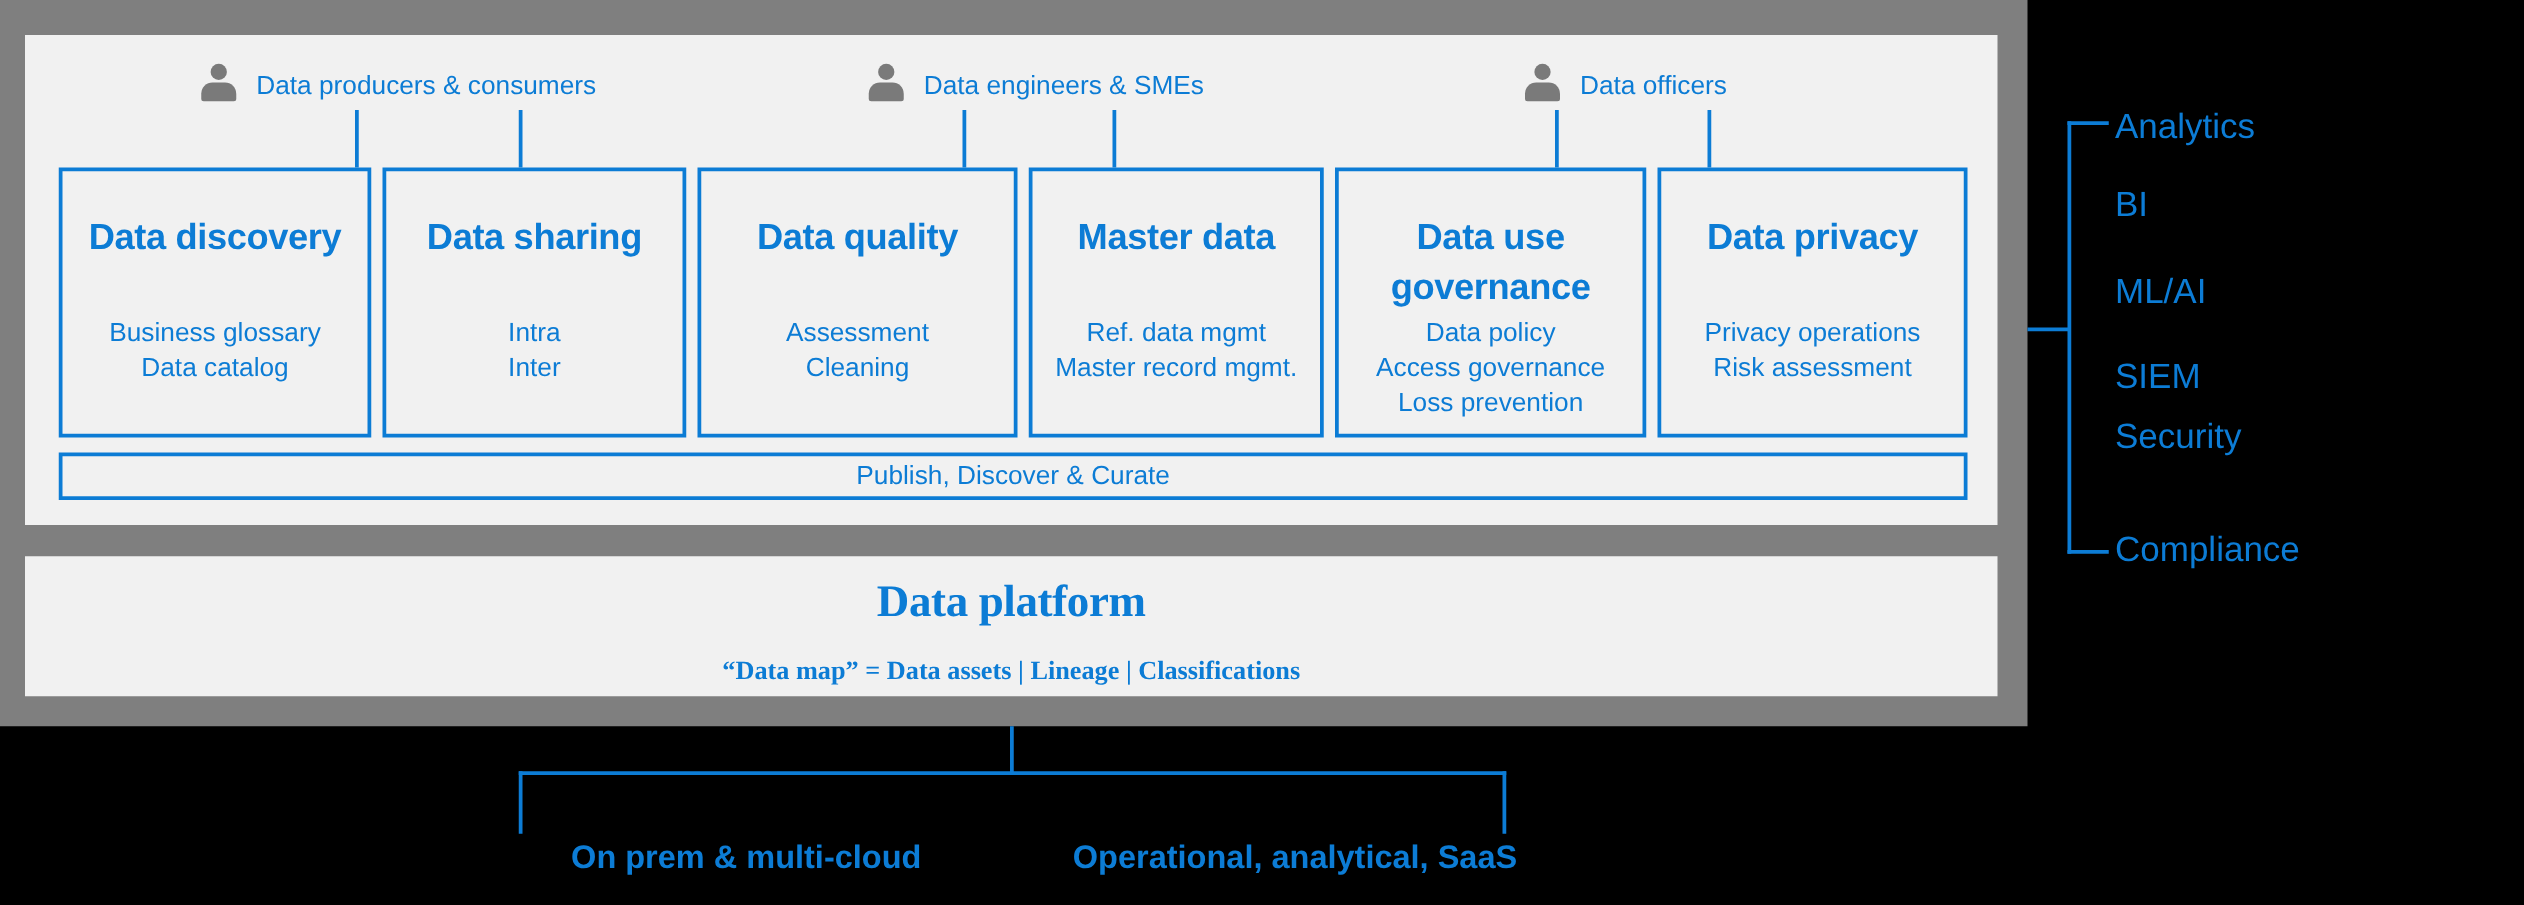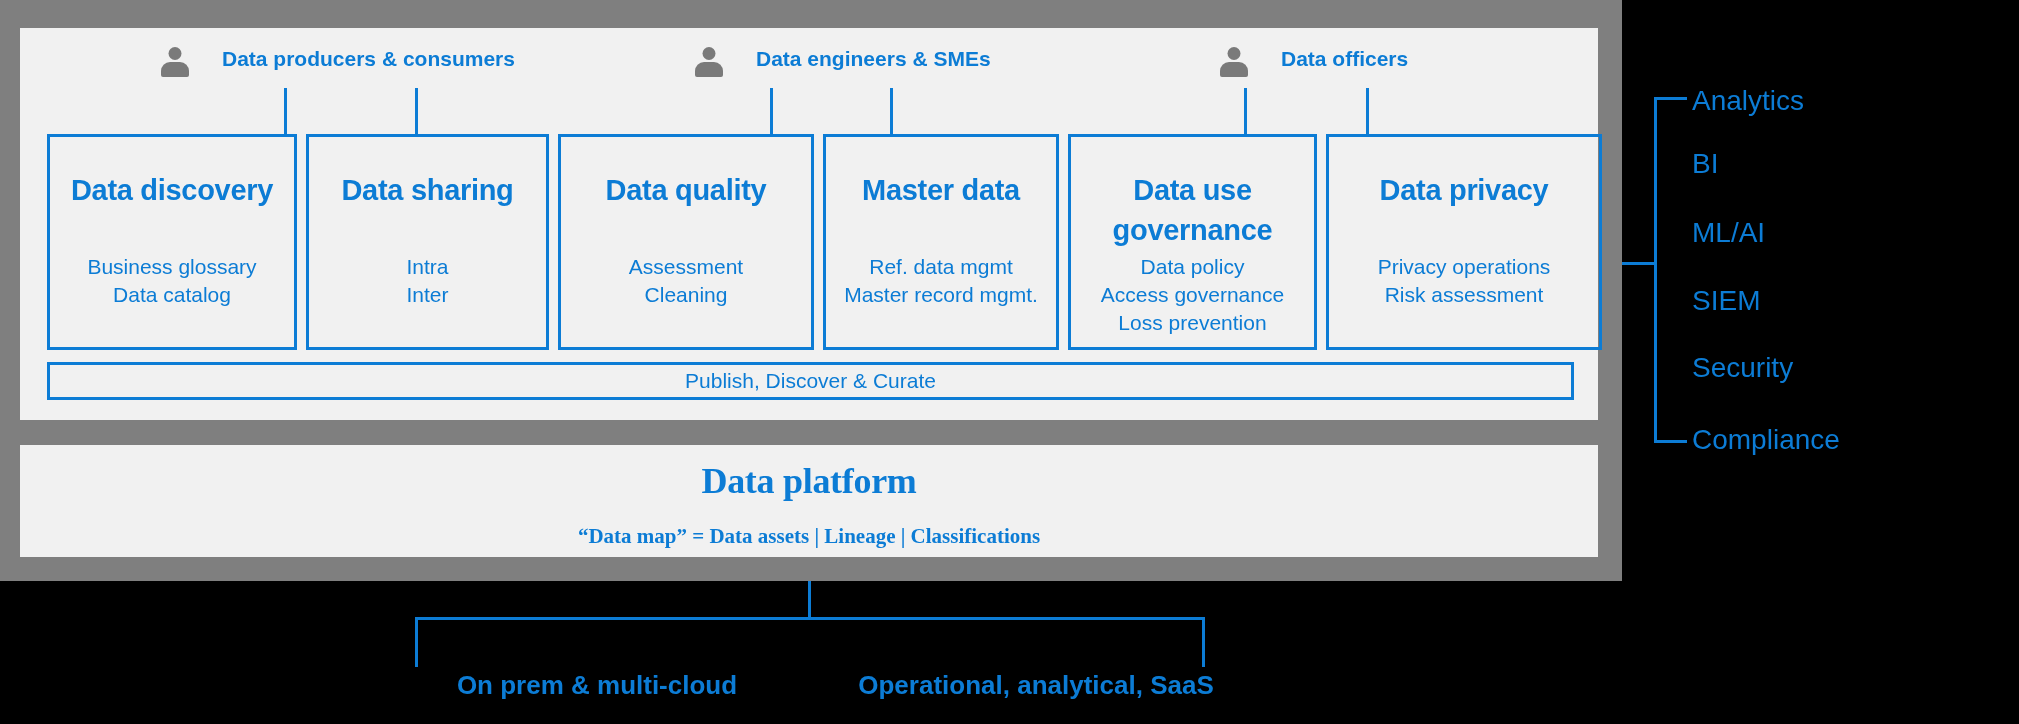--- a/index.html
+++ b/index.html
@@ -14,21 +14,21 @@
   body{font-family:"Liberation Sans","DejaVu Sans",sans-serif;}
   .canvas{position:relative;width:2019px;height:724px;background:var(--canvas-bg);overflow:hidden;}
 
   
   .frame{position:absolute;left:0;top:0;width:1622px;height:581px;background:var(--frame-gray);}
   .panel{position:absolute;background:var(--panel-bg);font-family:Liberation Serif, serif;}
   .panel-top{left:20px;top:28px;width:1578px;height:392px;}
   .panel-platform{left:20px;top:445px;width:1578px;height:112px;text-align:center;padding-top:13px;}
 
   
-  .persona{position:absolute;top:47px;height:34px;display:flex;align-items:flex-start;gap:32px;font-weight:bold;}
+  .persona{position:absolute;top:47px;height:34px;display:flex;align-items:flex-end;gap:15px;}
   .persona-1{left:160px;}
   .persona-2{left:694px;}
   .persona-3{left:1219px;}
   .person-icon{position:relative;width:30px;height:30px;flex:0 0 auto;}
   .person-icon::before{content:"";position:absolute;left:50%;top:0;transform:translateX(-50%);
     width:13px;height:13px;border-radius:50%;background:var(--icon-gray);}
   .person-icon::after{content:"";position:absolute;left:50%;bottom:0;transform:translateX(-50%);
     width:28px;height:15px;border-radius:9px 9px 2px 2px;background:var(--icon-gray);}
   .persona-label{color:var(--blue);font-size:21px;white-space:nowrap;}
 
@@ -37,21 +37,21 @@
   .drop-1{left:284px;} .drop-2{left:415px;} .drop-3{left:770px;}
   .drop-4{left:890px;} .drop-5{left:1244px;} .drop-6{left:1366px;}
 
   
   .cap-box{position:absolute;top:134px;height:216px;border:3px solid var(--blue);text-align:center;}
   .box-1{left:47px;width:250px;}
   .box-2{left:306px;width:243px;}
   .box-3{left:558px;width:256px;}
   .box-4{left:823px;width:236px;}
   .box-5{left:1068px;width:249px;}
-  .box-6{left:1326px;width:276px;}
+  .box-6{left:1326px;width:248px;}
   .cap-title{padding:33px 8px 0;color:var(--blue);font-size:29px;font-weight:bold;line-height:40px;letter-spacing:-0.3px;}
   .cap-items{position:absolute;top:116px;left:0;width:100%;color:var(--blue);font-size:21px;line-height:28px;}
 
   
   .publish-bar{position:absolute;left:47px;top:362px;width:1527px;height:38px;border:3px solid var(--blue);
     display:flex;align-items:center;justify-content:center;}
   .publish-label{color:var(--blue);font-size:21px;}
 
   
   .platform-title{color:var(--blue);font-size:36px;font-weight:bold;line-height:46px;letter-spacing:-0.3px;}
@@ -69,21 +69,21 @@
   .source-2{left:1036px;}
 
   
   .bracket-v{left:1654px;top:97px;width:3px;height:346px;}
   .bracket-tick-top{left:1654px;top:97px;width:33px;height:3px;}
   .bracket-tick-bottom{left:1654px;top:440px;width:33px;height:3px;}
   .bracket-mid{left:1622px;top:262px;width:33px;height:3px;}
   .consumer{position:absolute;left:1692px;transform:translateY(-50%);color:var(--blue);
     font-size:28px;line-height:34px;white-space:nowrap;}
   .li-1{top:101px;} .li-2{top:164px;} .li-3{top:233px;}
-  .li-4{top:301px;} .li-5{top:368px;} .li-6{top:440px;}
+  .li-4{top:301px;} .li-5{top:349px;} .li-6{top:440px;}
 </style>
 </head>
 <body>
 
 <div class="canvas">
 
   <div class="frame"></div>
   <div class="panel panel-top"></div>
 
   <div class="persona persona-1">

